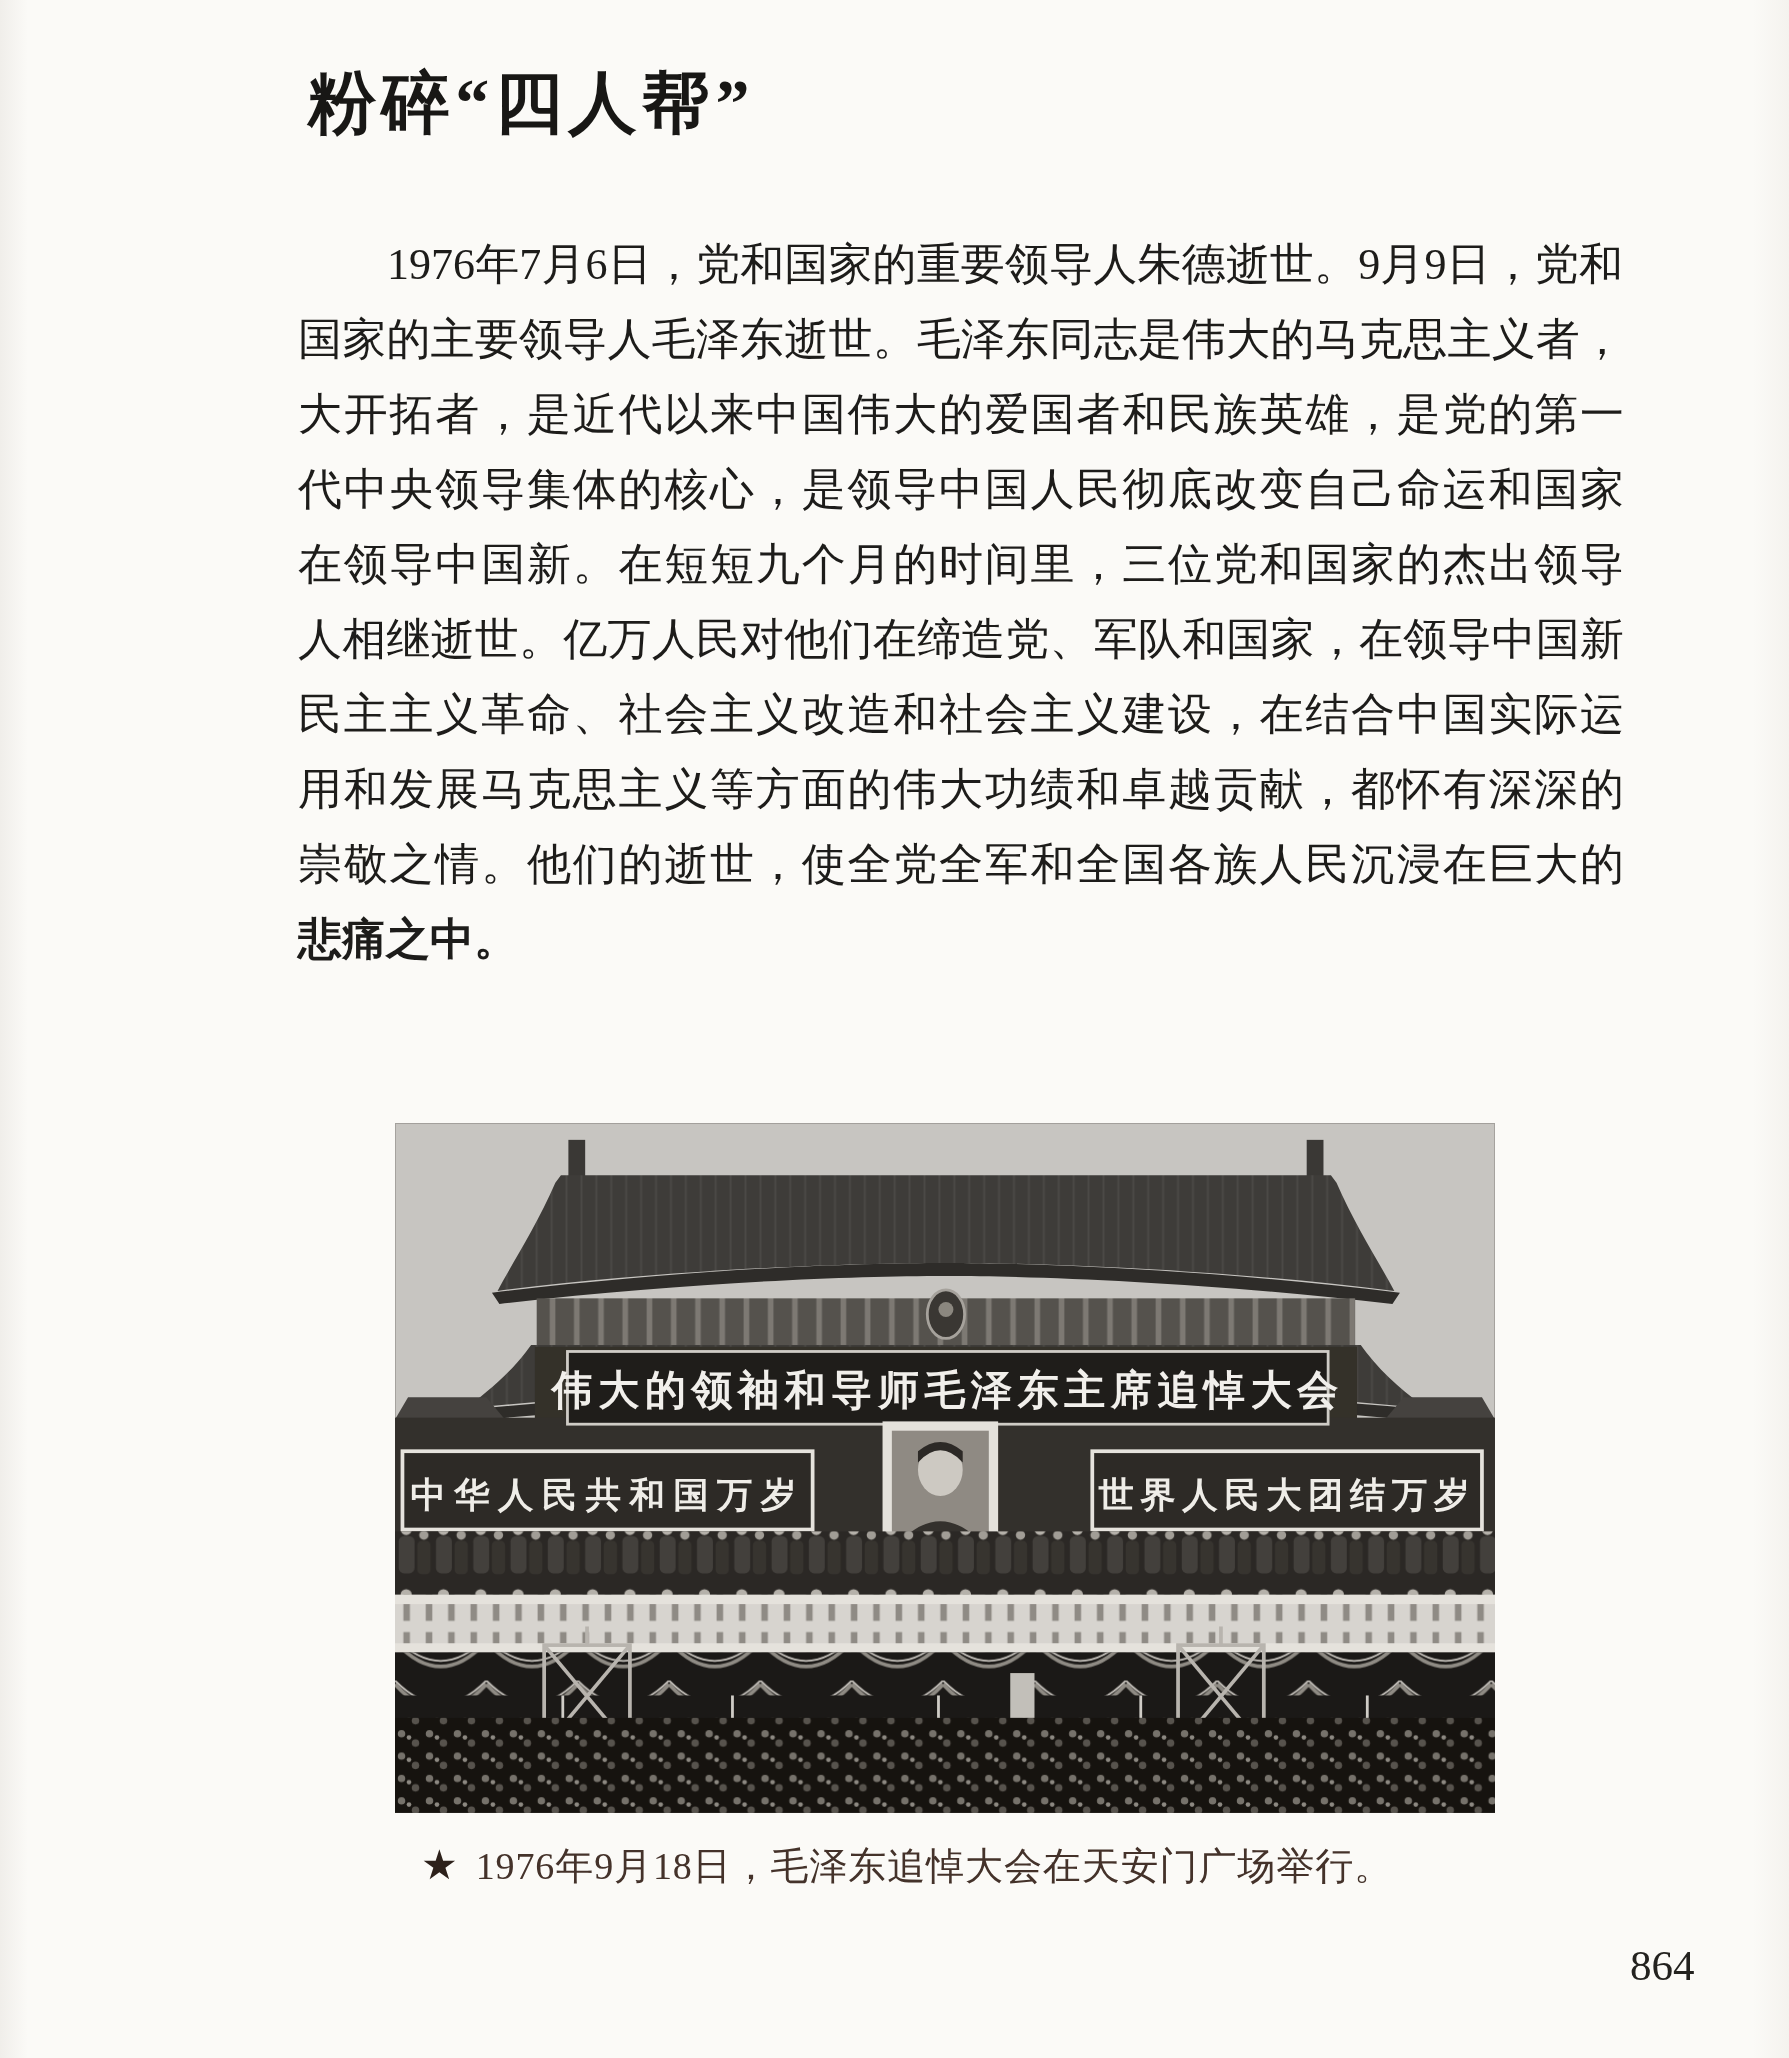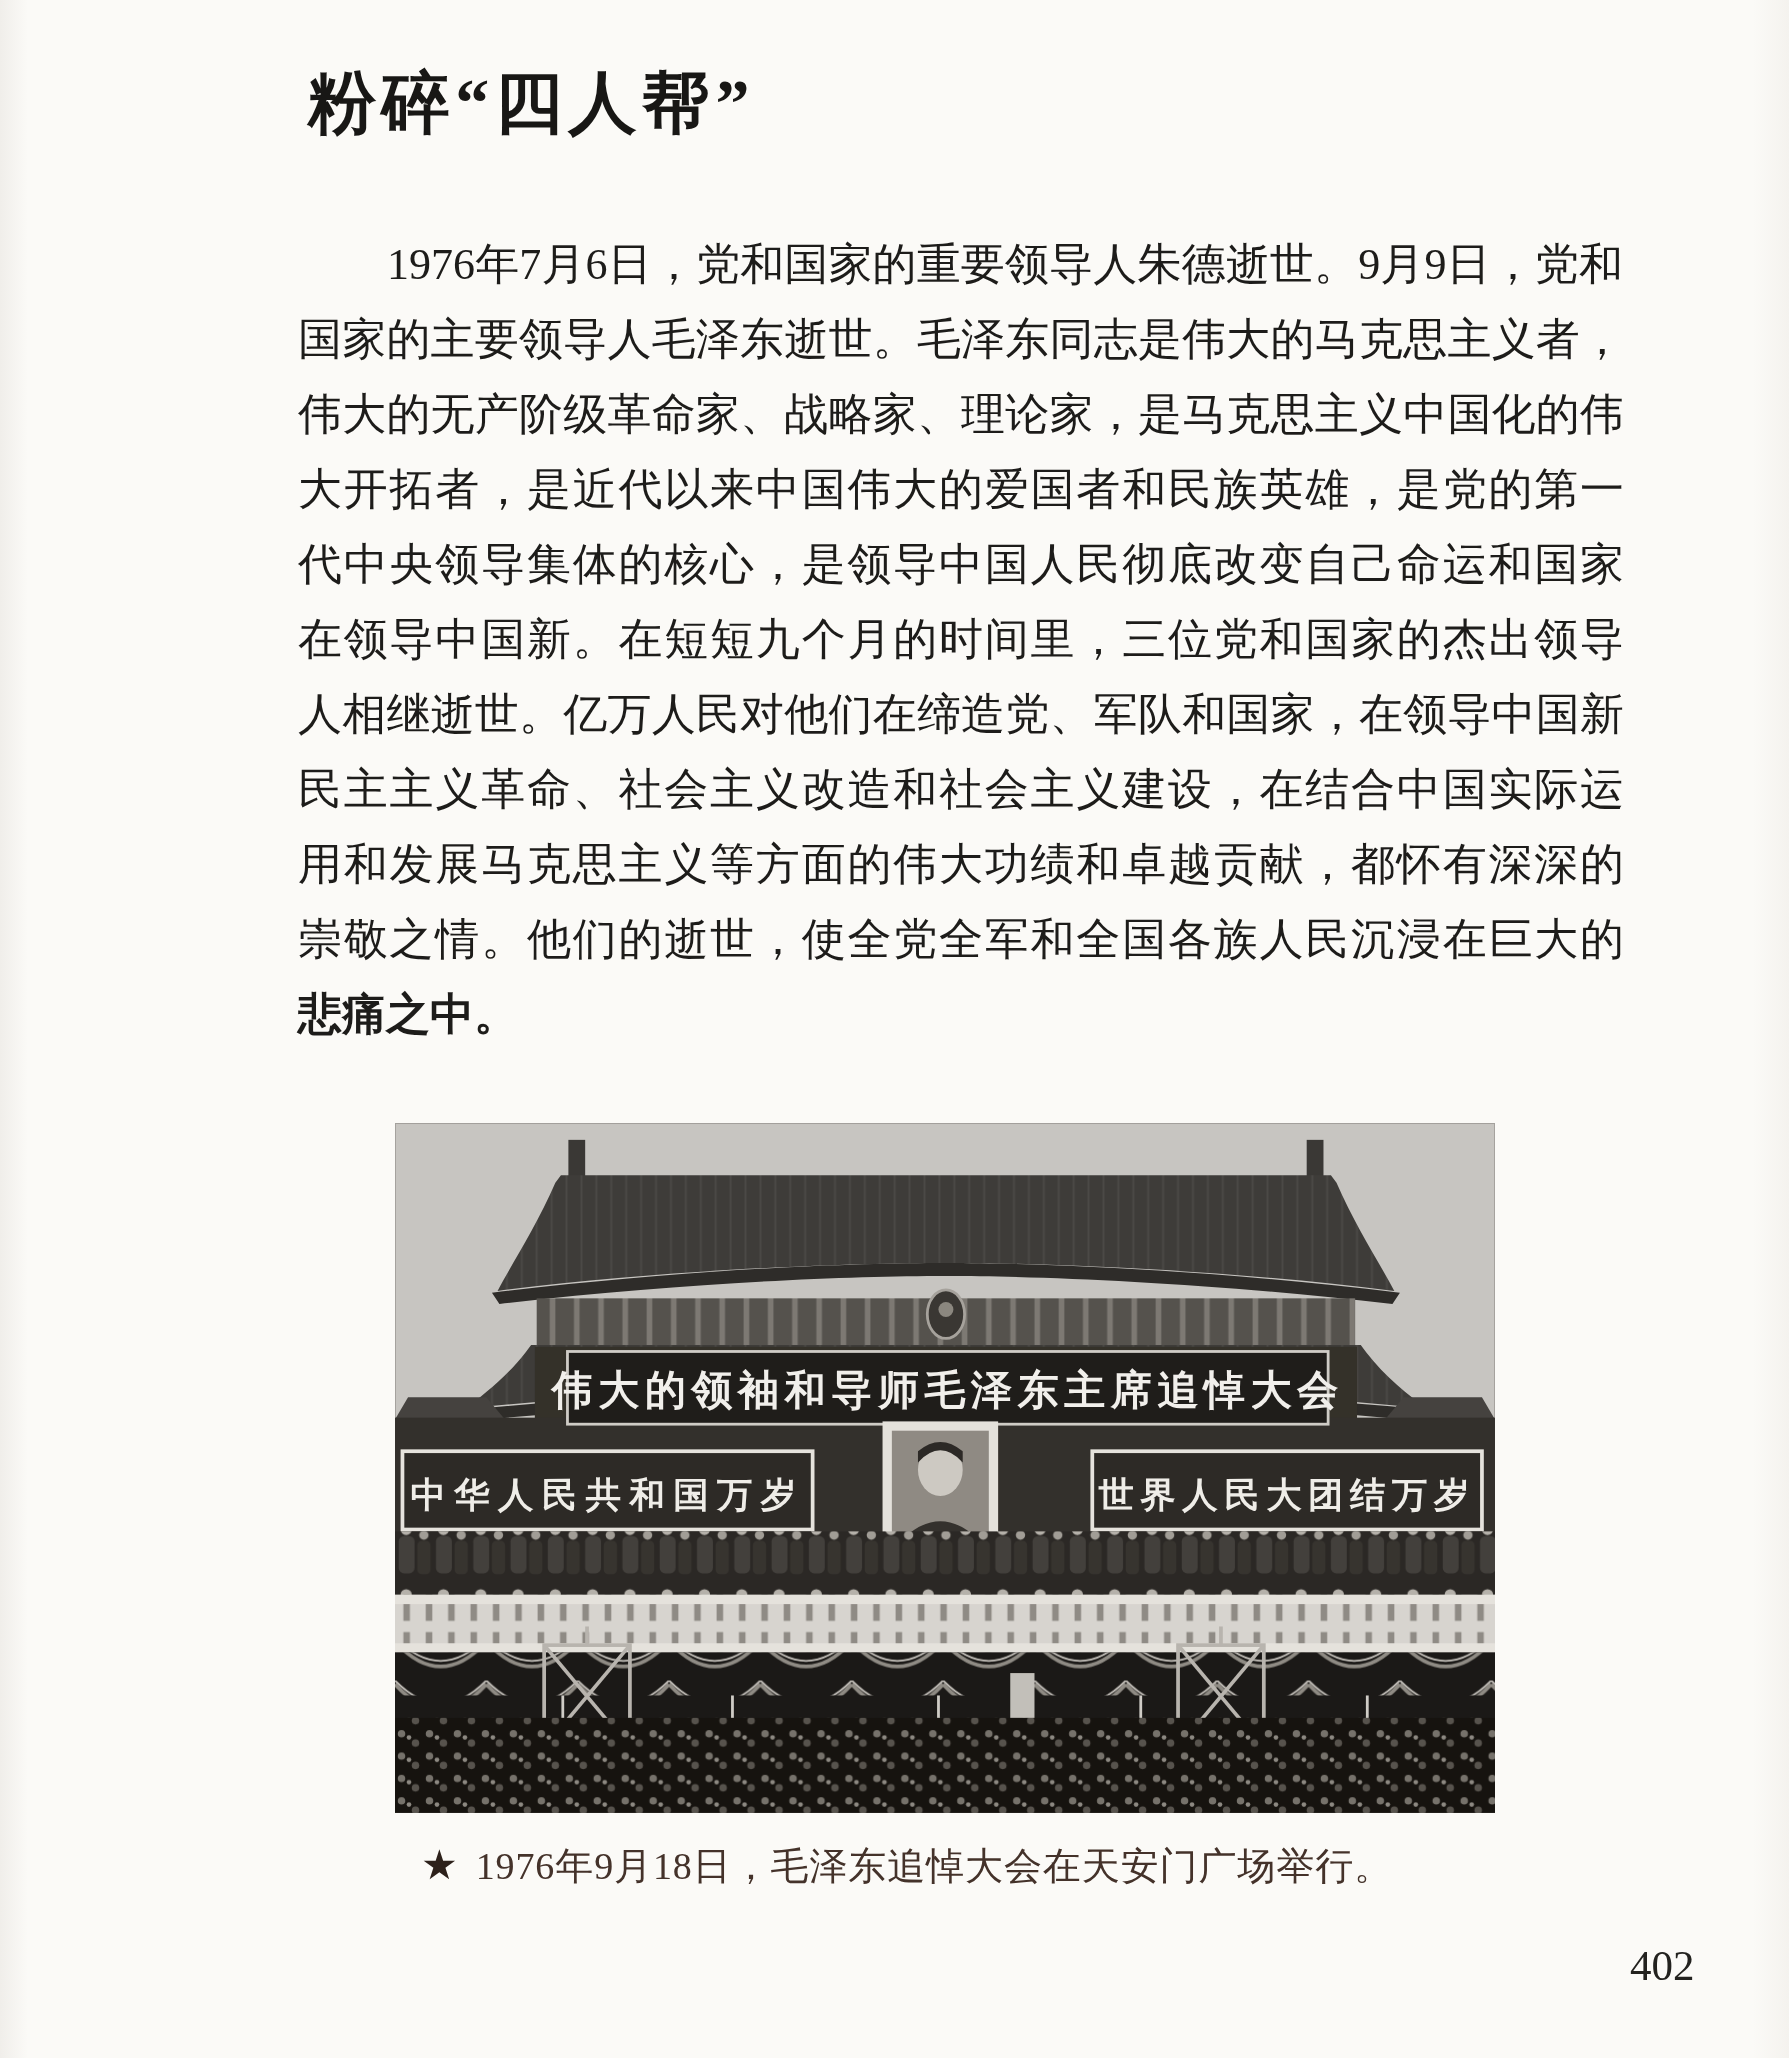--- a/index.html
+++ b/index.html
@@ -24,21 +24,20 @@
 </head>
 <body>
 
 <div class="page">
 
   <div class="title">粉碎“四人帮”</div>
 
   <div class="para">
     <div class="pline first">1976年7月6日，党和国家的重要领导人朱德逝世。9月9日，党和</div>
     <div class="pline">国家的主要领导人毛泽东逝世。毛泽东同志是伟大的马克思主义者，</div>
-    <div class="pline">伟大的无产阶级革命家、战略家、理论家，是马克思主义中国化的伟</div>
     <div class="pline">大开拓者，是近代以来中国伟大的爱国者和民族英雄，是党的第一</div>
     <div class="pline">代中央领导集体的核心，是领导中国人民彻底改变自己命运和国家</div>
     <div class="pline">在领导中国新。在短短九个月的时间里，三位党和国家的杰出领导</div>
     <div class="pline">人相继逝世。亿万人民对他们在缔造党、军队和国家，在领导中国新</div>
     <div class="pline">民主主义革命、社会主义改造和社会主义建设，在结合中国实际运</div>
     <div class="pline">用和发展马克思主义等方面的伟大功绩和卓越贡献，都怀有深深的</div>
     <div class="pline">崇敬之情。他们的逝世，使全党全军和全国各族人民沉浸在巨大的</div>
     <div class="pline last">悲痛之中。</div>
   </div>
 
@@ -177,16 +176,16 @@
       <rect x="660" y="590" width="26" height="80" fill="#c2bfb9"></rect>
 
       <rect x="0" y="638" width="1180" height="102" fill="url(#crowd)"></rect>
     </svg>
   </div>
 
   <div class="caption">
     <span class="star">★</span><span>1976年9月18日，毛泽东追悼大会在天安门广场举行。</span>
   </div>
 
-  <div class="pagenum">402</div>
+  <div class="pagenum">864</div>
 
 </div>
 
 
 </body></html>

